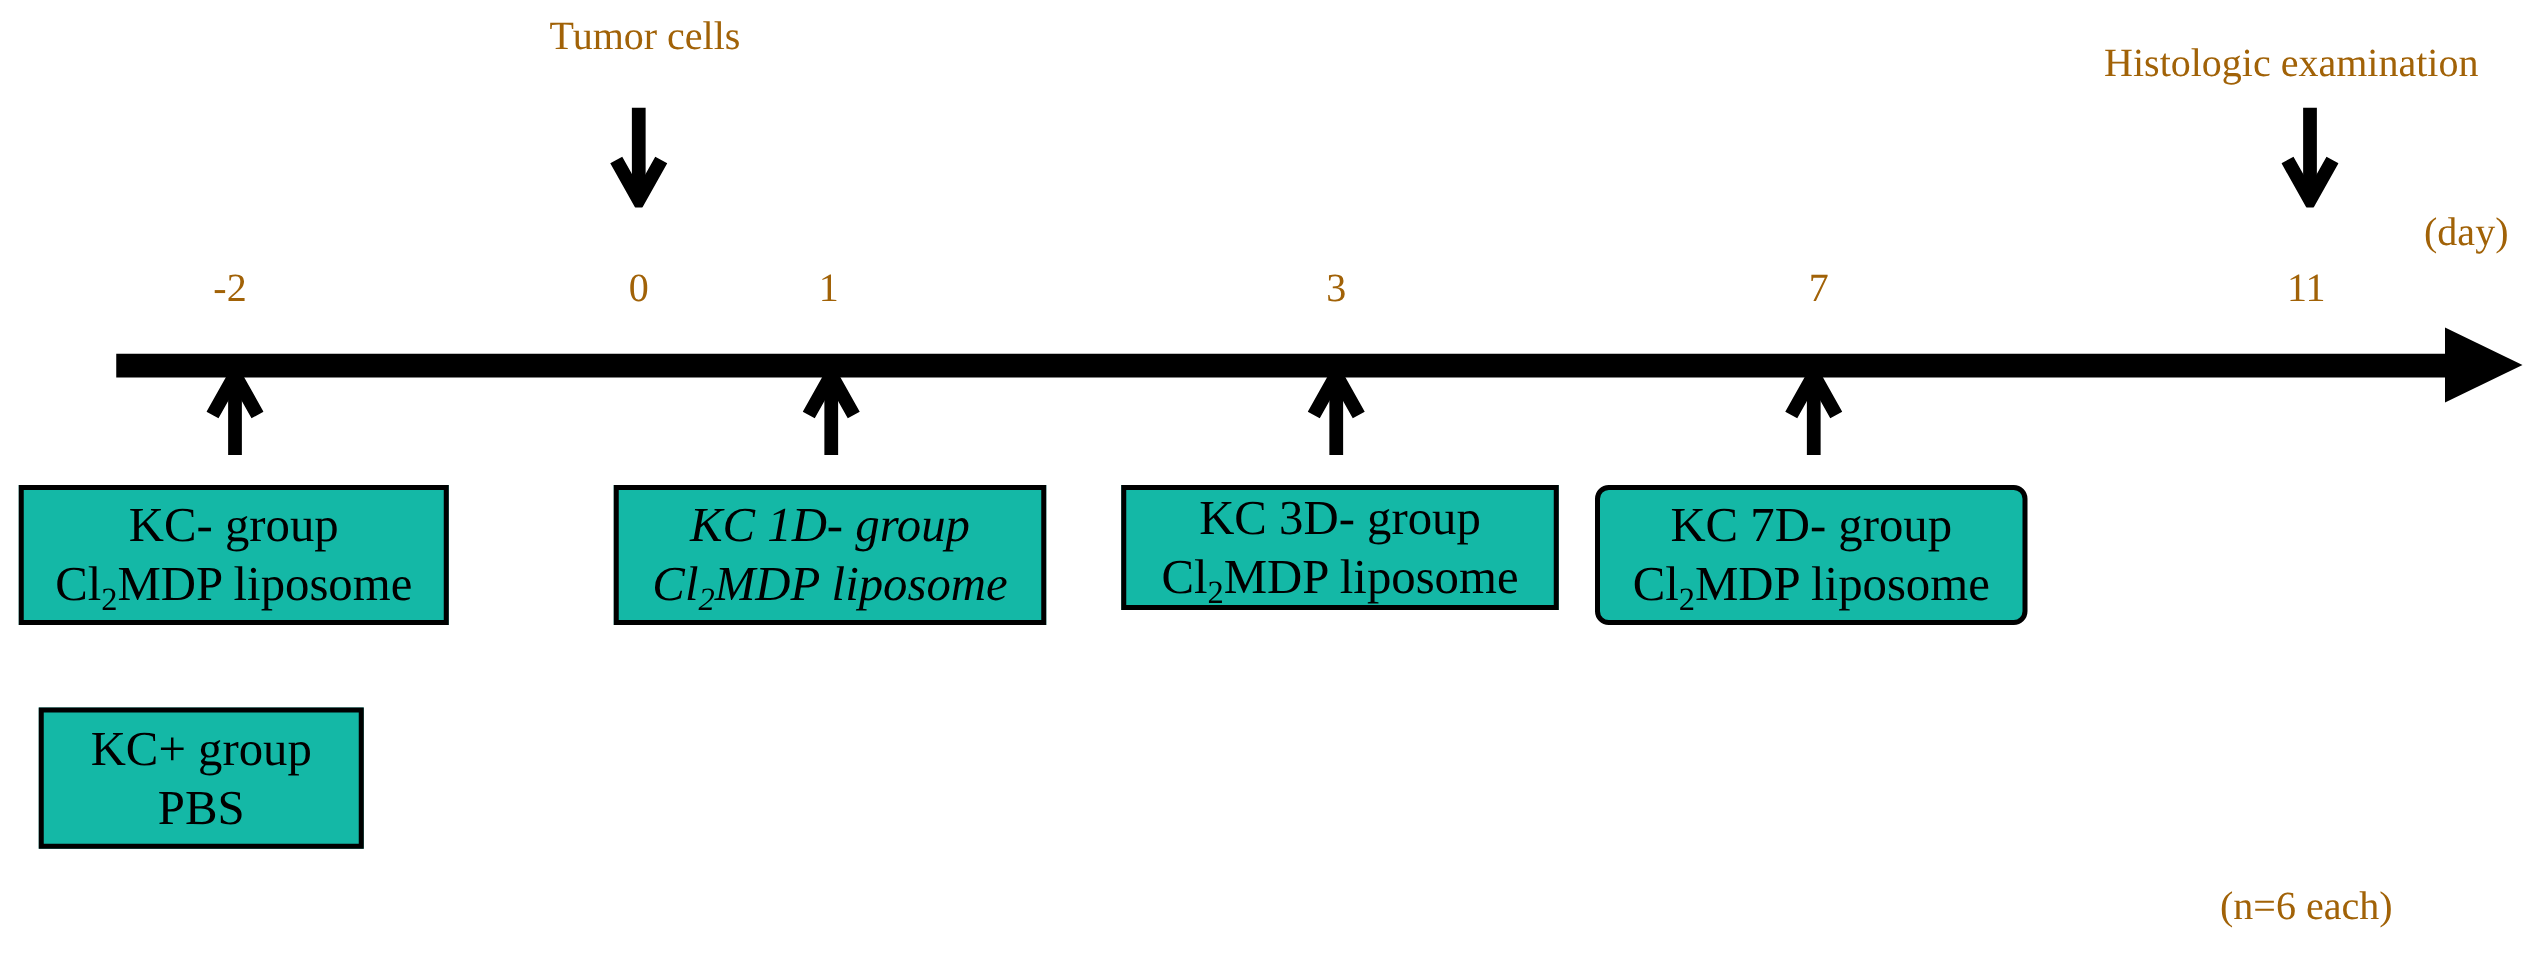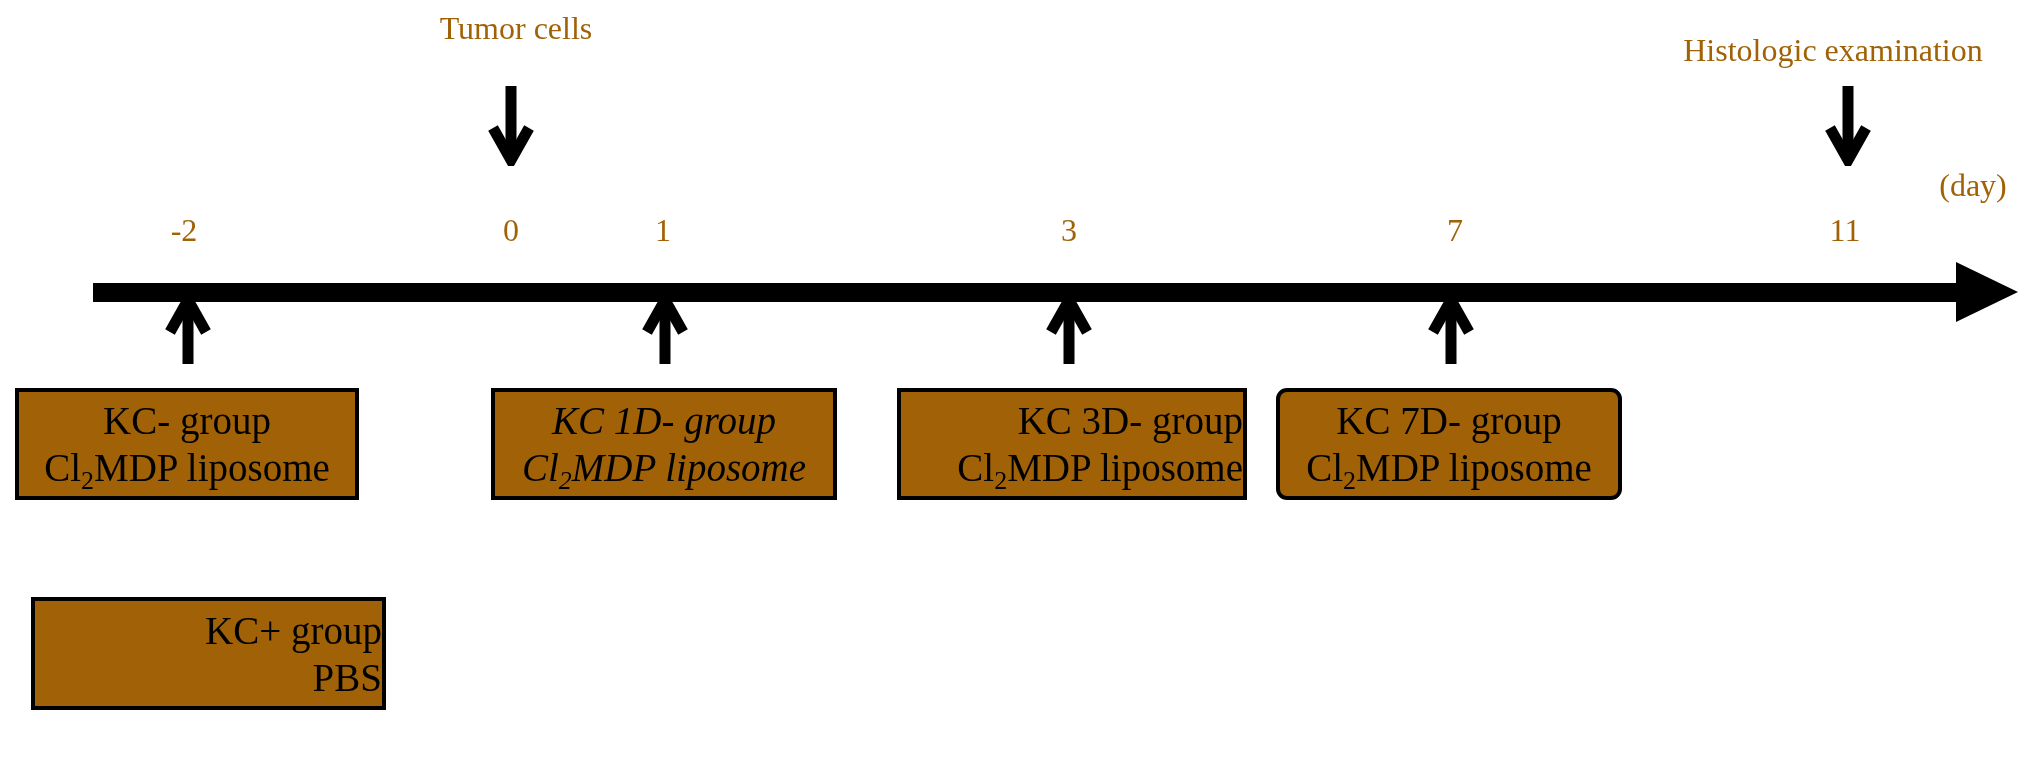--- a/index.html
+++ b/index.html
@@ -39,21 +39,21 @@
     top: 262px;
     width: 0;
     height: 0;
     border-top: 30px solid transparent;
     border-bottom: 30px solid transparent;
     border-left: 62px solid #000000;
   }
   .gbox {
     position: absolute;
     border: 4px solid #000000;
-    background: #a16207;
+    background: #14b8a6;
     box-sizing: border-box;
     display: flex;
     flex-direction: column;
     align-items: center;
     justify-content: center;
     text-align: center;
     font-size: 39px;
     line-height: 47px;
   }
   .gbox sub {
@@ -113,29 +113,30 @@
   <div class="gbox" style="left:15px; top:388px; width:344px; height:112px;">
     <div>KC- group</div>
     <div><span>Cl</span><sub>2</sub><span>MDP liposome</span></div>
   </div>
 
   <div class="gbox" style="left:491px; top:388px; width:346px; height:112px;font-style:italic;">
     <div>KC 1D- group</div>
     <div><span>Cl</span><sub>2</sub><span>MDP liposome</span></div>
   </div>
 
-  <div class="gbox" style="left:897px; top:388px; width:350px; height:112px;align-items:flex-end;">
+  <div class="gbox" style="left:897px; top:388px; width:350px; height:100px;">
     <div>KC 3D- group</div>
     <div><span>Cl</span><sub>2</sub><span>MDP liposome</span></div>
   </div>
 
   <div class="gbox" style="left:1276px; top:388px; width:346px; height:112px;border-radius:11px;">
     <div>KC 7D- group</div>
     <div><span>Cl</span><sub>2</sub><span>MDP liposome</span></div>
   </div>
 
-  <div class="gbox" style="left:31px; top:597px; width:355px; height:113px;align-items:flex-end;">
+  <div class="gbox" style="left:31px; top:566px; width:260px; height:113px;">
     <div>KC+ group</div>
     <div>PBS</div>
   </div>
 
+  <div class="txt center" style="left:1845px; top:702px;">(n=6 each)</div>
 
 </div>
 
 </body></html>

